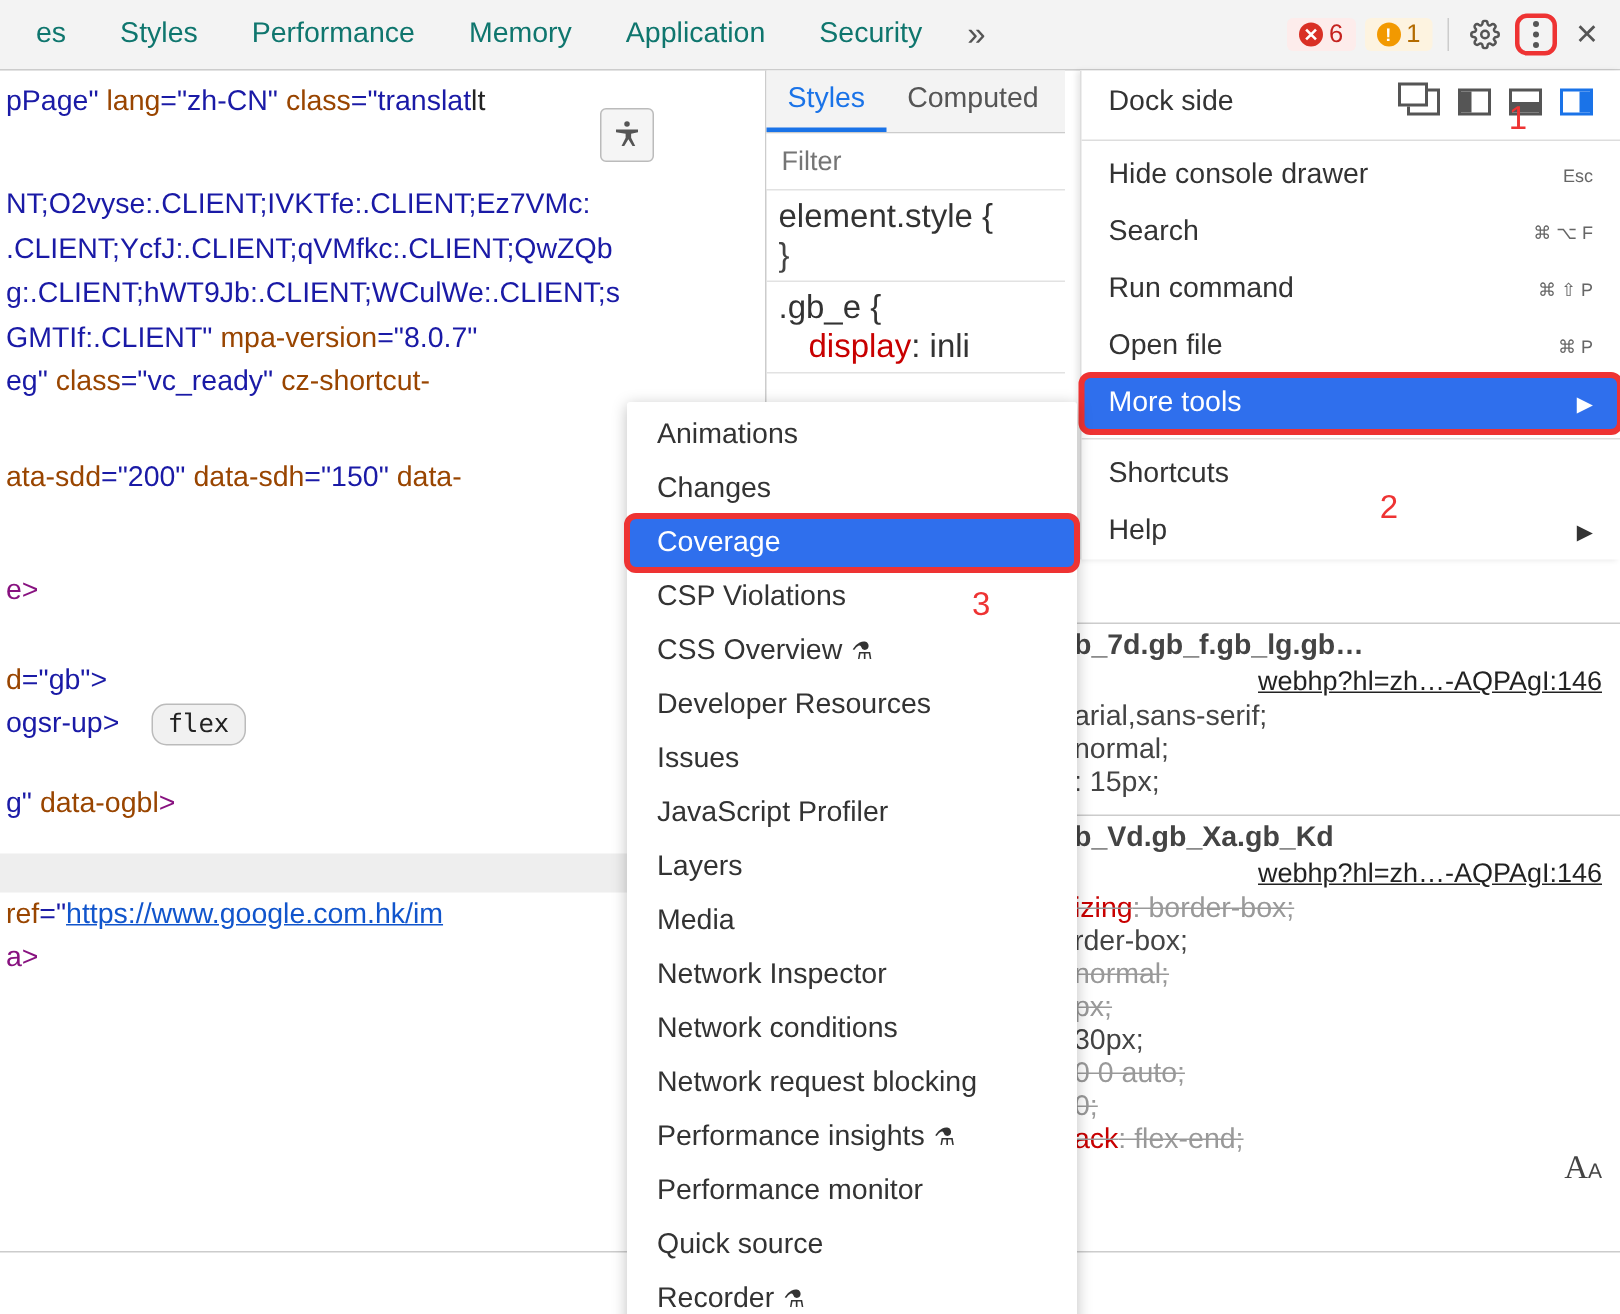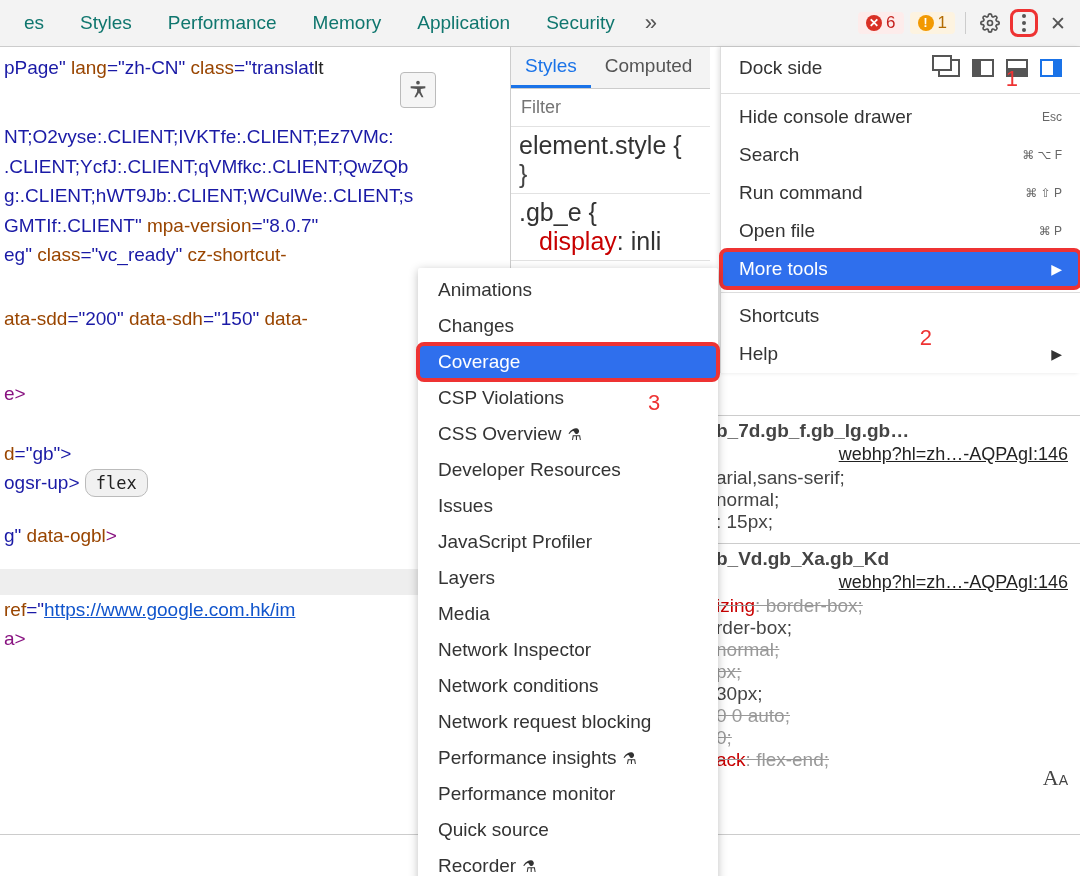--- a/index.html
+++ b/index.html
@@ -22,29 +22,29 @@
   .kebab-box { border: 3px solid #e33; border-radius: 8px; padding: 2px 4px; }
 
   
   .main { display: flex; height: calc(100% - 47px - 42px); }
   .elements { flex: 0 0 510px; overflow: hidden; padding: 6px 0 0 0; color: #222; line-height: 1.55; }
   .elements .code { white-space: pre; padding-left: 4px; }
   .attr { color: #994500; }
   .attrval { color: #1a1aa6; }
   .tagc { color: #881280; }
   .link { color: #1155cc; text-decoration: underline; }
-  .pill { display: inline-block; border: 1px solid #bbb; border-radius: 10px; padding: 0 10px; background: #f1f1f1; font-size: 17px; font-family: Menlo, monospace; }
+  .pill { display: inline-block; border: 1px solid #bbb; border-radius: 10px; padding: 0 10px; background: #f1f1f1; font-size: 17px; font-family: Menlo, monospace; margin-left: 16px; }
 
   .styles-col { flex: 0 0 200px; border-left: 1px solid #ccc; display: flex; flex-direction: column; }
   .styles-tabs { display: flex; border-bottom: 1px solid #ccc; background: #f3f3f3; }
   .styles-tab { padding: 8px 14px; color: #555; cursor: pointer; }
   .styles-tab.active { color: #1a73e8; border-bottom: 3px solid #1a73e8; }
   .filter-box { border-bottom: 1px solid #e2e2e2; }
   .filter-box input { width: 100%; border: none; padding: 8px 10px; font-size: 18px; outline: none; color: #888; }
-  .css-block { padding: 4px 8px; font-family: Menlo, monospace; font-size: 25px; border-bottom: 1px solid #e2e2e2; color: #444; }
+  .css-block { padding: 4px 8px; font-family: Menlo, monospace; font-size: 22px; border-bottom: 1px solid #e2e2e2; color: #444; }
   .selector { color: #333; }
   .prop { color: #c80000; margin-left: 20px; }
   .val { color: #333; }
 
   
   .detail-col { position: absolute; top: 415px; left: 710px; width: 370px; font-family: Menlo, monospace; font-size: 19px; color: #444; }
   .detail-block { border-top: 1px solid #ccc; padding: 4px 6px 10px 6px; }
   .file-link { text-align: right; color: #222; text-decoration: underline; font-size: 18px; padding: 2px 6px; }
   .strike { text-decoration: line-through; color: #999; }
   .aa { position: absolute; right: 12px; bottom: -10px; font-family: serif; font-size: 22px; }

